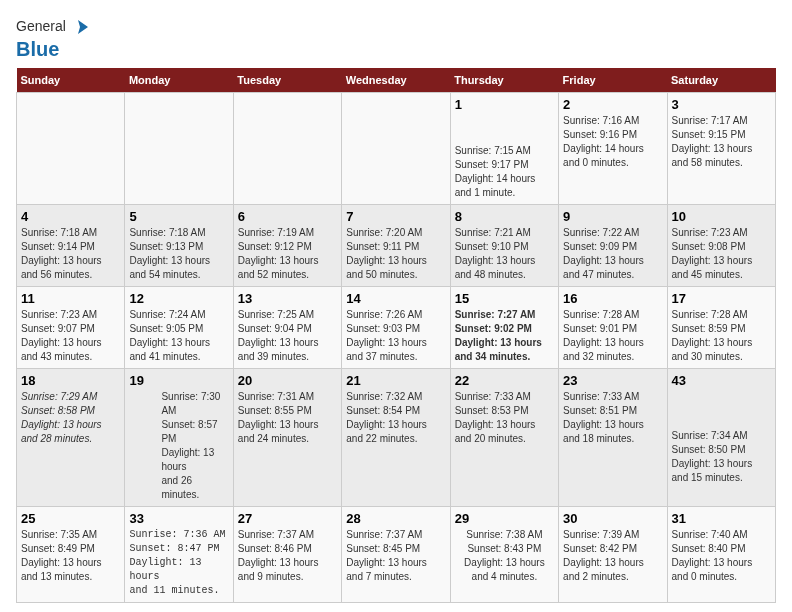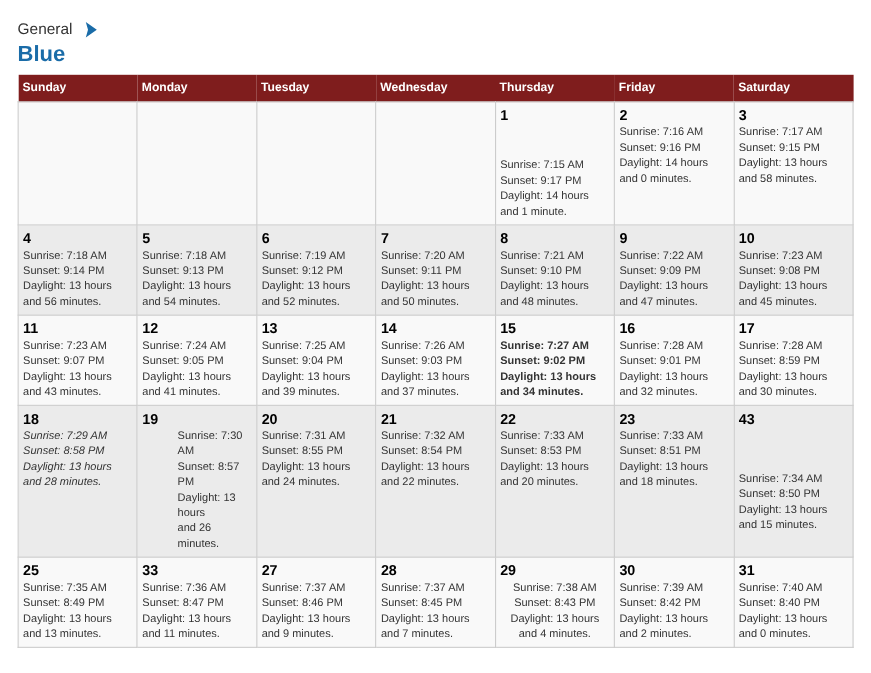--- a/index.html
+++ b/index.html
@@ -290,21 +290,21 @@
       <tr>
         <td>
           <div class="day-number">25</div>
           <div class="day-info" style="white-space: pre-line;">Sunrise: 7:35 AM
 Sunset: 8:49 PM
 Daylight: 13 hours
 and 13 minutes.</div>
         </td>
         <td>
           <div class="day-number">33</div>
-          <div class="day-info" style="white-space: pre-line;">Sunrise: 7:36 AM
+          <div class="day-info" style="white-space: pre-line; font-family: Liberation Mono, monospace;">Sunrise: 7:36 AM
 Sunset: 8:47 PM
 Daylight: 13 hours
 and 11 minutes.</div>
         </td>
         <td>
           <div class="day-number">27</div>
           <div class="day-info" style="white-space: pre-line;">Sunrise: 7:37 AM
 Sunset: 8:46 PM
 Daylight: 13 hours
 and 9 minutes.</div>

